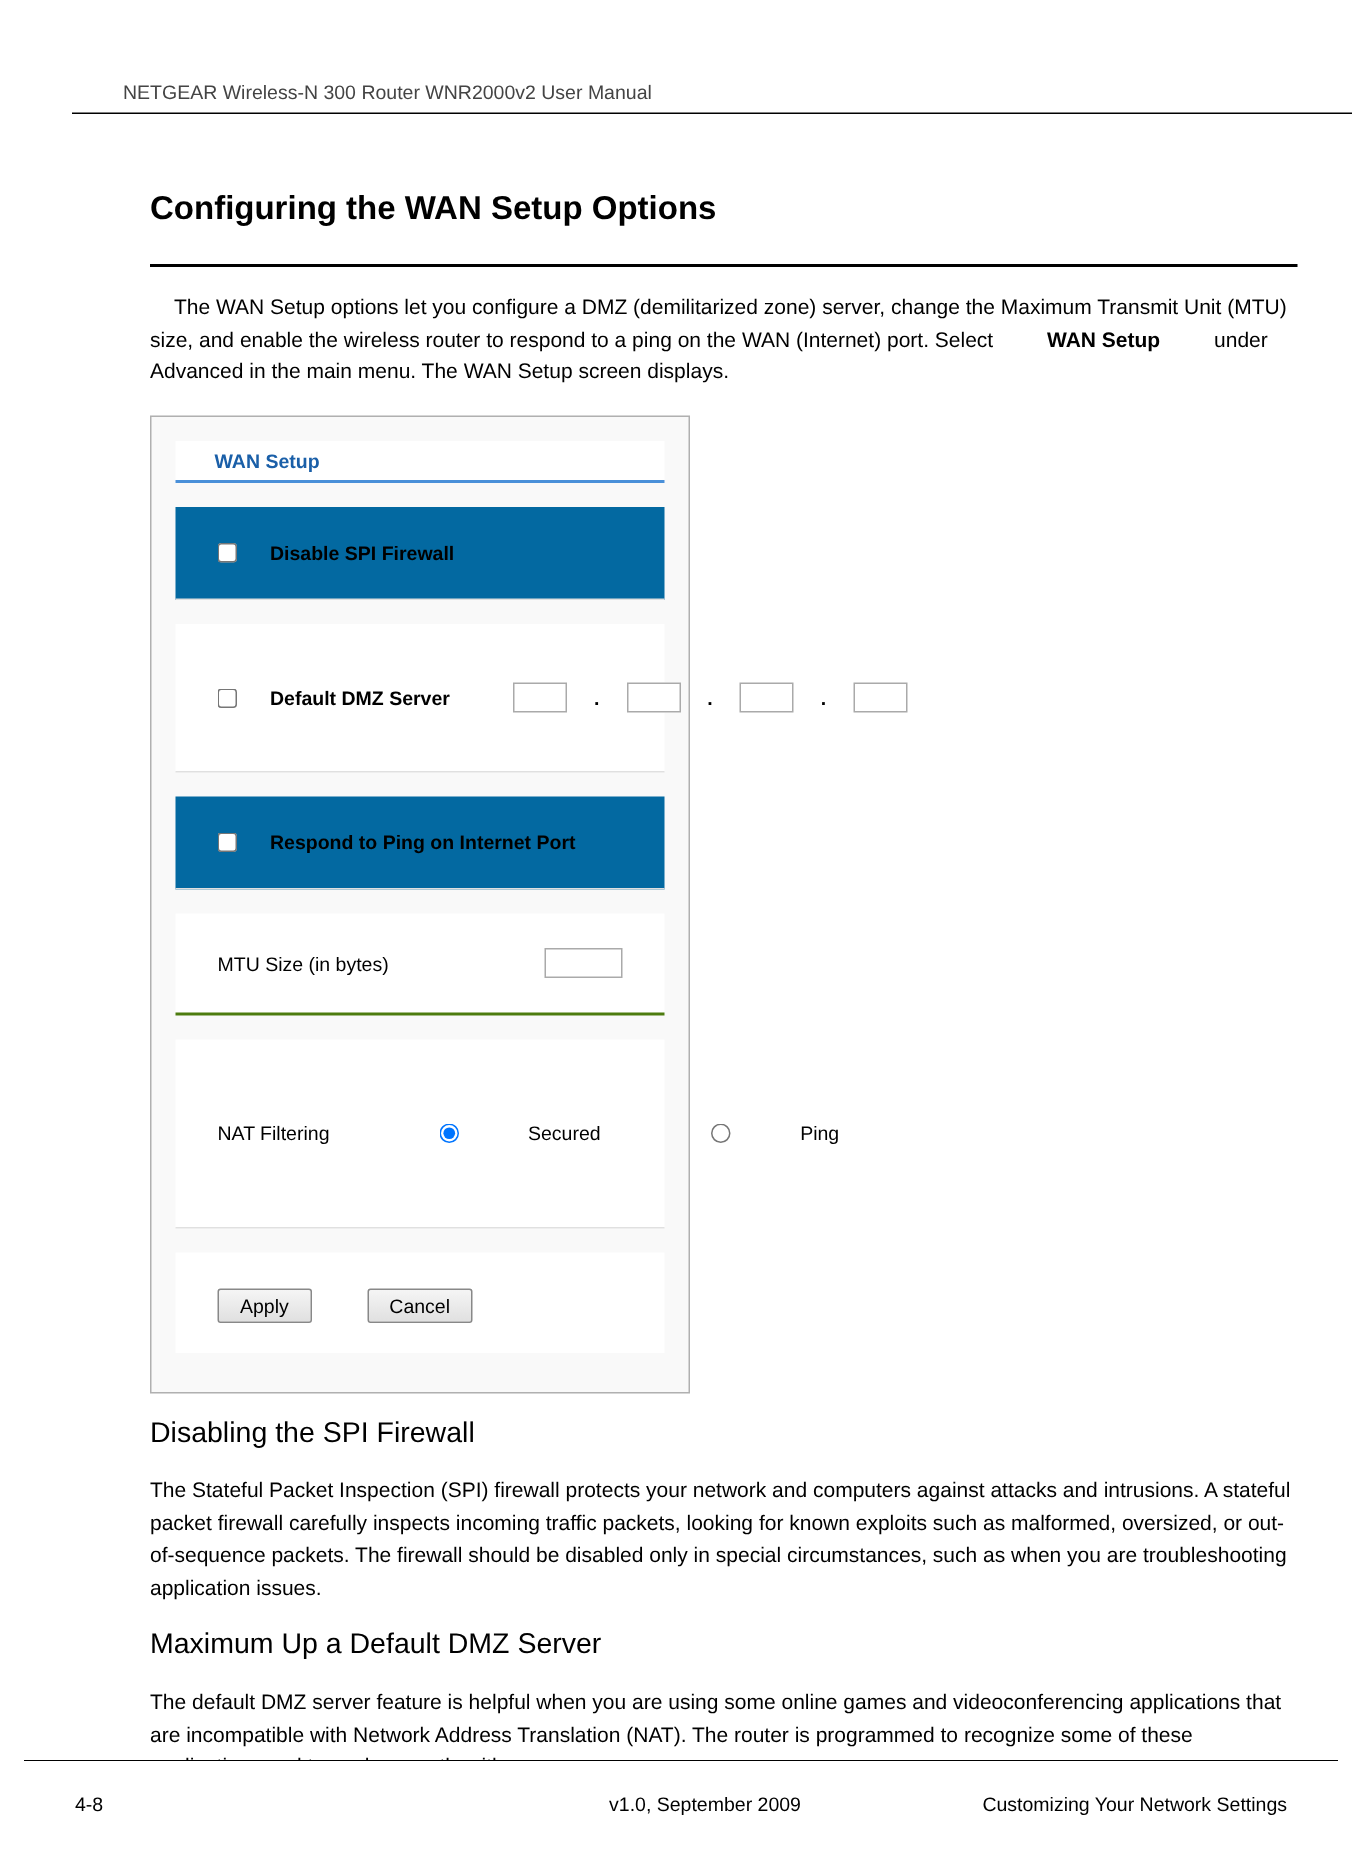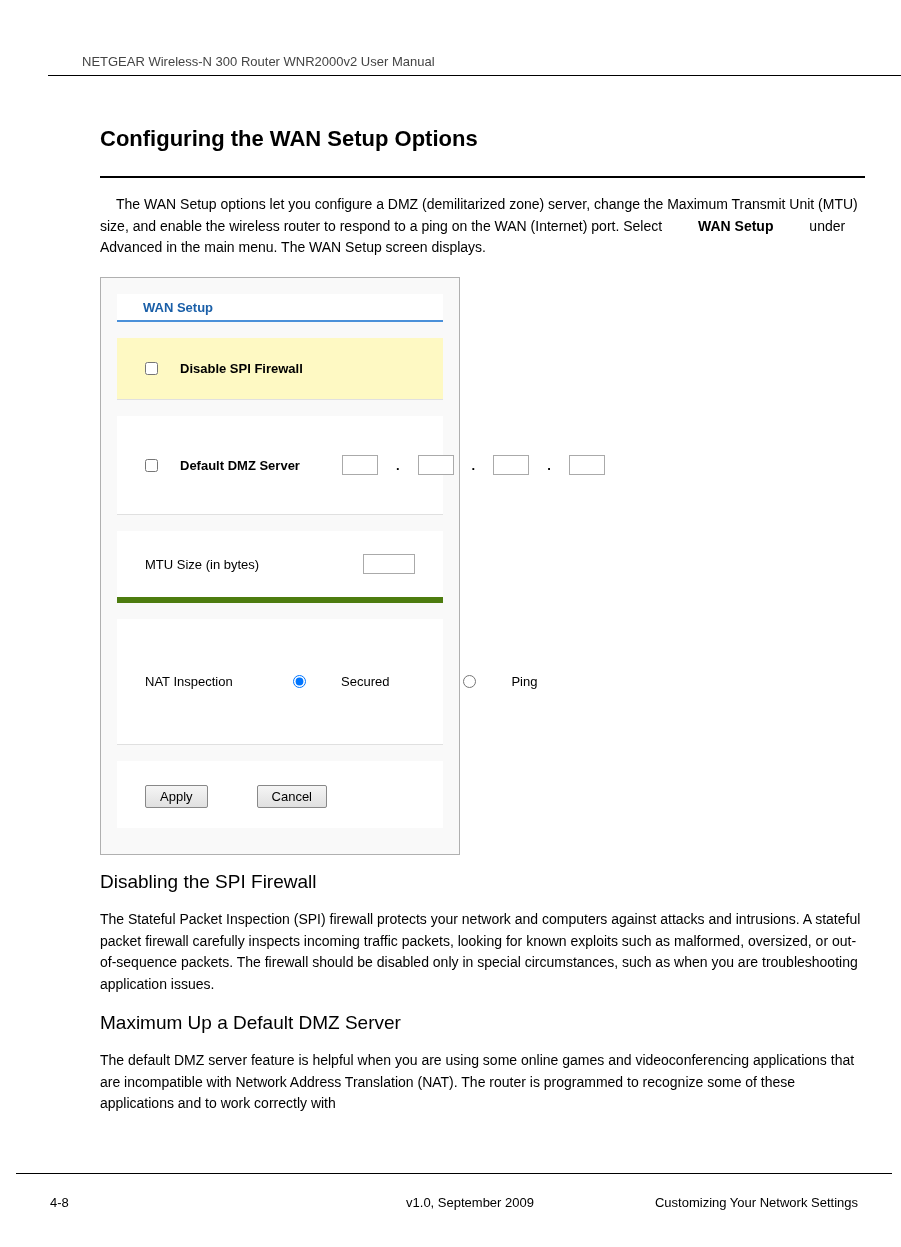--- a/index.html
+++ b/index.html
@@ -68,21 +68,21 @@
       font-weight: bold;
       color: #1a5fa8;
       font-size: 13px;
     }
 
     .wan-row {
       padding: 7px 12px;
       border-bottom: 1px solid #e0e0e0;
       display: flex;
       align-items: center;
-      background: #fef9c3;
+      background: #0369a1;
     }
 
     .wan-row:last-child {
       border-bottom: none;
     }
 
     .wan-row label {
       font-size: 13px;
       font-weight: bold;
       margin-left: 6px;
@@ -132,21 +132,21 @@
       margin: 0 2px;
       font-size: 13px;
       font-weight: bold;
     }
 
     
     .mtu-row {
       display: flex;
       align-items: center;
       padding: 7px 12px;
-      border-bottom: 6px solid #4d7c0f;
+      border-bottom: 2px solid #4d7c0f;
       background: #fff;
     }
 
     .mtu-row .mtu-label {
       font-size: 13px;
       color: #000;
     }
 
     .mtu-row input[type="text"] {
       width: 52px;
@@ -178,31 +178,31 @@
       display: flex;
       align-items: center;
       margin-left: auto;
       gap: 10px;
     }
 
     .nat-options label {
       font-size: 13px;
       display: flex;
       align-items: center;
-      gap: 3px;
+      gap: 14px;
       cursor: pointer;
     }
 
     
     .buttons-row {
       display: flex;
       align-items: center;
       padding: 8px 12px 4px 12px;
       background: #fff;
-      gap: 17px;
+      gap: 5px;
     }
 
     .btn {
       padding: 3px 14px;
       font-size: 13px;
       border: 1px solid #888;
       background: linear-gradient(to bottom, #f5f5f5, #e0e0e0);
       cursor: pointer;
       border-radius: 2px;
       color: #000;
@@ -269,28 +269,32 @@
           <input type="text" style="">
           <span class="dot">.</span>
           <input type="text" style="">
           <span class="dot">.</span>
           <input type="text" style="">
           <span class="dot">.</span>
           <input type="text" style="">
         </div>
       </div>
 
+      <div class="wan-row">
+        <input type="checkbox" id="respond-ping" style="">
+        <label for="respond-ping">Respond to Ping on Internet Port</label>
+      </div>
 
       <div class="mtu-row">
         <span class="mtu-label">MTU Size (in bytes)</span>
         <input type="text" style="">
       </div>
 
       <div class="nat-row">
-        <span class="nat-label">NAT Inspection</span>
+        <span class="nat-label">NAT Filtering</span>
         <div class="nat-options">
           <label>
             <input type="radio" name="nat" value="secured" checked="" style="">
             <span>Secured</span>
           </label>
           <label>
             <input type="radio" name="nat" value="open" style="">
             <span>Ping</span>
           </label>
         </div>

